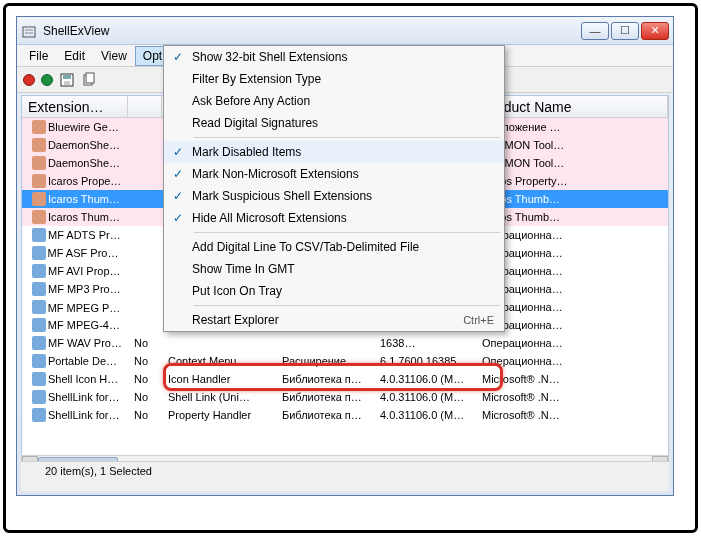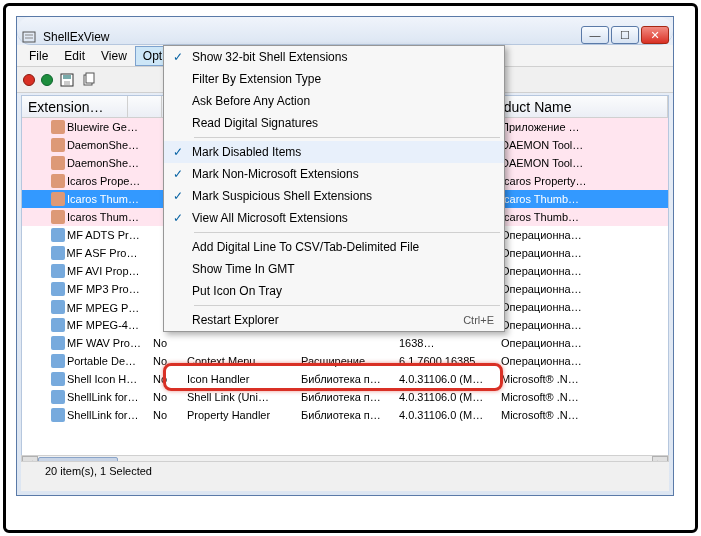--- a/index.html
+++ b/index.html
@@ -1,37 +1,37 @@
 <!DOCTYPE html>
 <html><head>
 <meta charset="utf-8">
 <style>
 * { box-sizing: border-box; margin: 0; padding: 0; }
 body { font-family: "Segoe UI", Tahoma, sans-serif; font-size: 12px; background: #fff; width: 701px; height: 536px; overflow: hidden; position: relative; }
 .outer { border: 3px solid #000; border-radius: 6px; width: 695px; height: 530px; margin: 3px; position: relative; background: #fff; }
 .window { border: 1px solid #5a7aa8; width: 658px; height: 480px; margin: 10px; position: relative; background: linear-gradient(#e8eef7,#dde6f2); }
-.titlebar { height: 28px; display: flex; align-items: flex-end; padding: 0 4px; background: linear-gradient(#f0f4fb,#dce6f3); border-bottom: 1px solid #b6c7de; border-radius: 14px; }
+.titlebar { height: 28px; display: flex; align-items: center; padding: 0 4px; background: linear-gradient(#f0f4fb,#dce6f3); border-bottom: 1px solid #b6c7de; }
 .titlebar .icon { width: 16px; height: 16px; margin-right: 6px; display:flex;align-items:center;justify-content:center; }
 .title-text { flex: 1; color: #000; font-size: 12px; }
 .win-buttons { display: flex; gap: 2px; }
 .win-btn { width: 28px; height: 18px; border: 1px solid #5a7aa8; border-radius: 3px; background: linear-gradient(#f7fbff,#d7e3f2); display:flex;align-items:center;justify-content:center; font-size:11px; color:#333;}
 .win-btn.close { background: linear-gradient(#f28b82,#d93025); color:#fff; border-color:#a52714;}
 .menubar { height: 22px; background: #f4f4f4; border-bottom: 1px solid #d0d0d0; display: flex; align-items: center; padding: 0 4px; position:relative; }
 .menu-item { padding: 13px 8px; cursor: default; }
 .menu-item.active { background: #cde6f7; border: 1px solid #7da2ce; padding: 2px 7px; }
 .toolbar { height: 26px; background: #f0f0f0; border-bottom: 1px solid #d0d0d0; display:flex; align-items:center; padding: 0 6px; gap:6px; }
 .tb-dot { width: 12px; height:12px; border-radius:50%; }
 .tb-dot.red{background:#d93025;border:1px solid #8a1a0f;}
 .tb-dot.green{background:#1e8e3e;border:1px solid #0d652d;}
 .listarea { position: absolute; top: 78px; bottom: 38px; left: 4px; right: 4px; background: #fff; border: 1px solid #b6c7de; overflow:hidden; }
 .list-header { height: 22px; background: linear-gradient(#fbfcfd,#ebeef5); border-bottom: 1px solid #d0d0d0; display:flex; }
 .col { border-right: 1px solid #d0d0d0; padding: 3px 6px; font-size: 14px; white-space:nowrap; overflow:hidden; text-overflow:ellipsis; }
 .c1{width:106px;} .c2{width:34px;} .c3{width:114px;} .c4{width:98px;} .c5{width:102px;} .c6{width:140px;flex:1;}
 .rows{}
-.row{height:18px;display:flex;align-items:center;font-size:11px;padding-left:19px;}
+.row{height:18px;display:flex;align-items:center;font-size:11px;}
 .row:nth-child(odd){background:#fff;}
 .row .cell{padding:0 6px;white-space:nowrap;overflow:hidden;text-overflow:ellipsis;}
 .row.pink{background:#ffe5ef;}
 .row.sel{background:#3399ff;color:#fff;}
 .row.sel .cell{color:#fff;}
 .row .ic{width:14px;height:14px;margin:0 2px 0 4px;display:inline-block;border-radius:2px;}
 .statusbar { position:absolute; bottom:4px; left:4px; right:4px; height:30px; background:#f0f0f0; border-top:1px solid #d0d0d0; padding:3px 24px; font-size:11px;}
 .scroll-h { position:absolute; bottom:24px; left:4px; right:4px; height:16px; background:#f0f0f0; border:1px solid #d0d0d0;display:flex;align-items:center;}
 .scroll-h .sbtn{width:16px;height:14px;background:#e0e0e0;border:1px solid #b0b0b0;display:flex;align-items:center;justify-content:center;font-size:9px;}
 .scroll-h .track{flex:1;height:14px;position:relative;}
@@ -97,21 +97,21 @@
           <div class="dd-item">
             <span class="chkcol">✓</span>
             <span class="lbl">Mark Non-Microsoft Extensions</span>
           </div>
           <div class="dd-item">
             <span class="chkcol">✓</span>
             <span class="lbl">Mark Suspicious Shell Extensions</span>
           </div>
           <div class="dd-item">
             <span class="chkcol">✓</span>
-            <span class="lbl">View All Microsoft Extensions</span>
+            <span class="lbl">Hide All Microsoft Extensions</span>
           </div>
           <div class="dd-sep"></div>
           <div class="dd-item">
             <span class="chkcol"></span>
             <span class="lbl">Add Digital Line To CSV/Tab-Delimited File</span>
           </div>
           <div class="dd-item">
             <span class="chkcol"></span>
             <span class="lbl">Show Time In GMT</span>
           </div>

